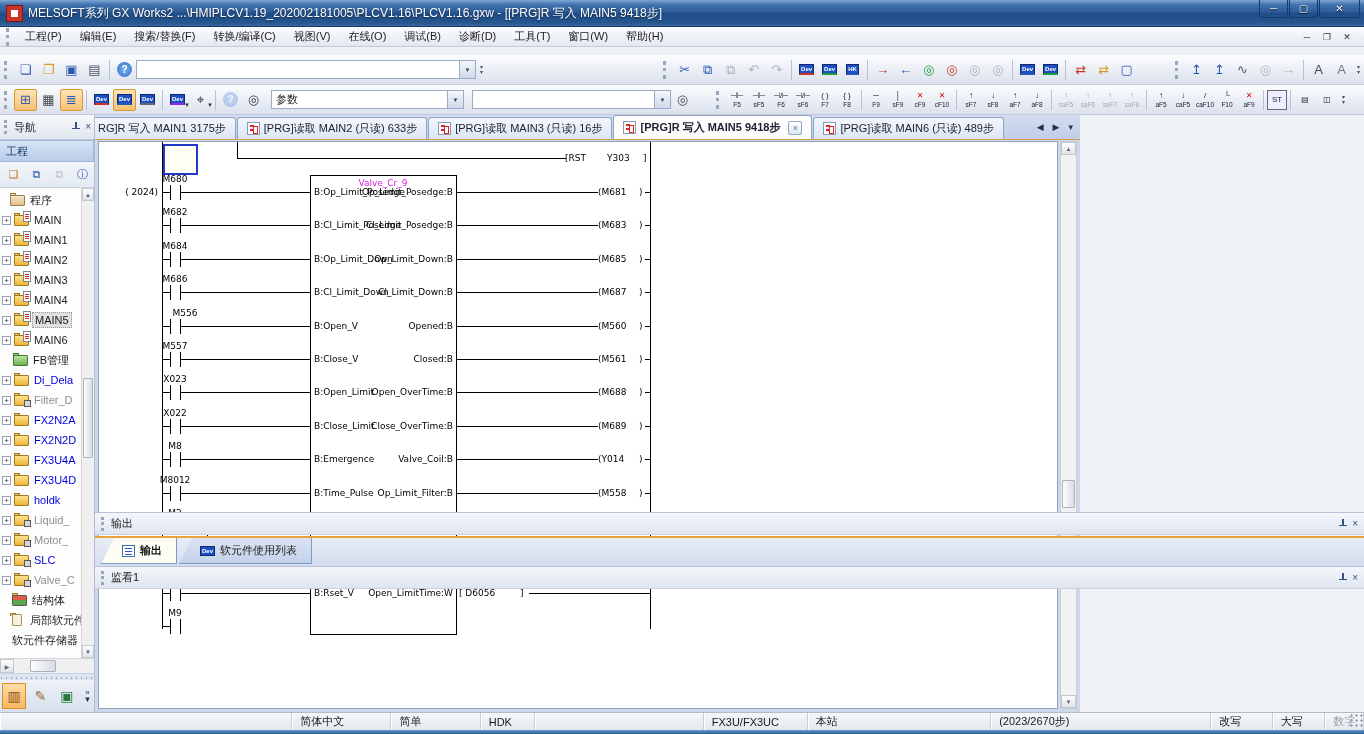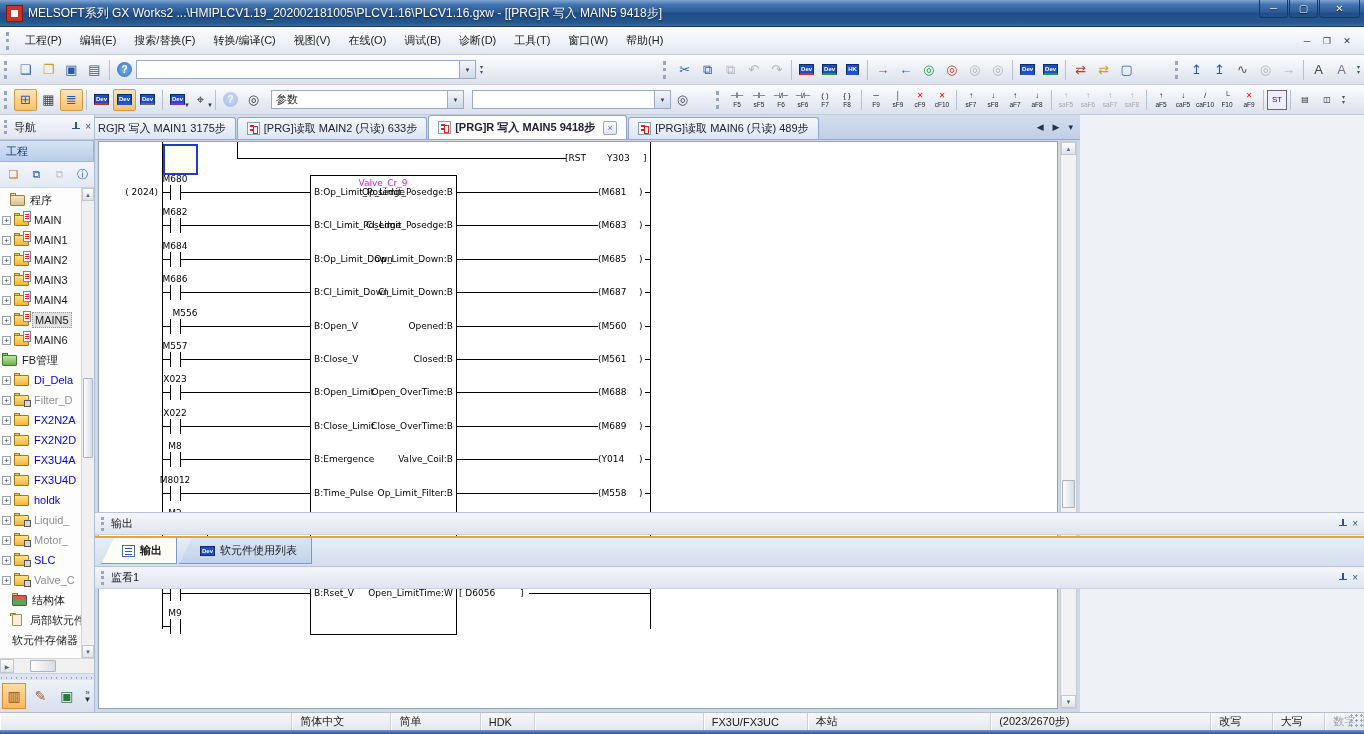--- a/index.html
+++ b/index.html
@@ -16,21 +16,21 @@
   #app-icon:before{content:"";position:absolute;left:3px;top:3px;right:3px;bottom:3px;background:#fff;
     box-shadow:inset 0 0 0 1px #c8332a}
   #title-text{flex:1;white-space:nowrap;overflow:hidden;text-overflow:ellipsis;font-size:12px;text-shadow:0 1px 2px rgba(0,0,0,.6)}
   .wbtns{display:flex;flex:none;margin-top:-9px}
   .wbtn{width:29px;height:19px;border:1px solid #163a66;border-top:none;display:flex;align-items:center;justify-content:center;
     font-size:10px;color:#fff;background:linear-gradient(#9db9da,#49709e 45%,#2c5档 50%,#3d679a);border-radius:0 0 4px 4px;margin-left:1px;
     background:linear-gradient(#a6bedd,#5379a6 45%,#35608f 50%,#44700 100%);text-shadow:0 1px 1px #000}
   .wbtn.close{width:41px}
 
   
-  #menubar{position:absolute;left:0;top:27px;right:0;height:28px;display:flex;align-items:center;
+  #menubar{position:absolute;left:0;top:27px;right:0;height:20px;display:flex;align-items:center;
     background:linear-gradient(#fbfcfe,#eef1f7 55%,#e2e7f1);border-bottom:1px solid #c3cad9;padding:0 2px}
   .mitem{padding:4px 9px;color:#222}
   .mdibtns{margin-left:auto;display:flex;gap:2px;padding-right:6px}
   .mdibtn{width:18px;height:15px;display:flex;align-items:center;justify-content:center;font-size:9px;color:#333}
 
   
   .tbar{position:absolute;left:0;right:0;display:flex;align-items:center;
     background:linear-gradient(#fcfdfe,#e9edf4 55%,#dbe2ee);border-bottom:1px solid #c3cad9;overflow:hidden}
   #toolbar1{top:55px;height:30px}
   #toolbar2{top:85px;height:30px}
@@ -564,21 +564,21 @@
           </div>
           <div class="trow">
             <span class="exp">+</span>
             <span class="tico prog">
               <span class="ftab"></span>
               <span class="f"></span>
               <span class="pg"></span>
             </span>
             <span class="tlabel">MAIN6</span>
           </div>
-          <div class="trow" style="padding-left: 2px;">
+          <div class="trow" style="padding-left: 13px;">
             <span class="tico green">
               <span class="ftab"></span>
               <span class="f"></span>
             </span>
             <span class="tlabel">FB管理</span>
           </div>
           <div class="trow">
             <span class="exp">+</span>
             <span class="tico fb">
               <span class="ftab"></span>
@@ -714,20 +714,24 @@
   </div>
 
   <div id="editorcol">
     <div id="tabbar">
         <div class="dtab cutleft">
           <span>RG]R 写入 MAIN1 3175步</span>
         </div>
         <div class="dtab">
           <span class="ic-doc"></span>
           <span>[PRG]读取 MAIN2 (只读) 633步</span>
+        </div>
+        <div class="dtab">
+          <span class="ic-doc"></span>
+          <span>[PRG]读取 MAIN3 (只读) 16步</span>
         </div>
         <div class="dtab active">
           <span class="ic-doc"></span>
           <span>[PRG]R 写入 MAIN5 9418步</span>
           <span class="tclose">×</span>
         </div>
         <div class="dtab">
           <span class="ic-doc"></span>
           <span>[PRG]读取 MAIN6 (只读) 489步</span>
         </div>

